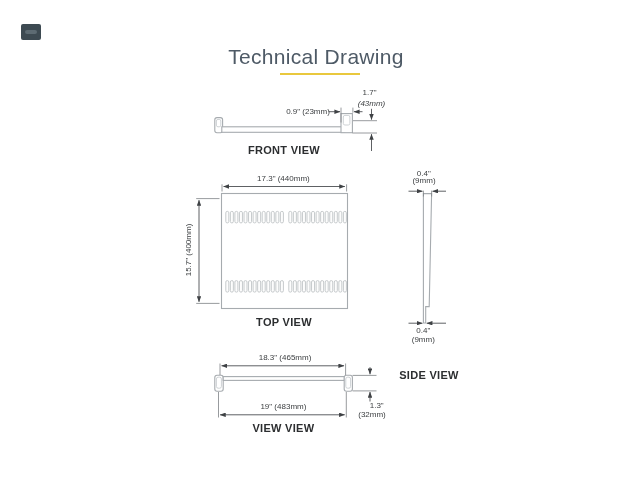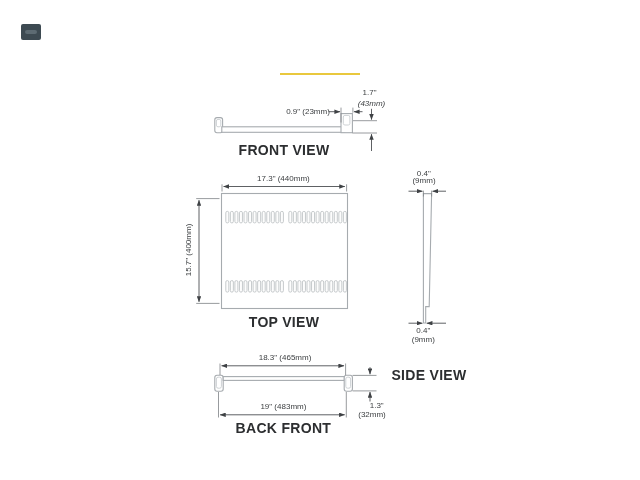--- a/index.html
+++ b/index.html
@@ -8,36 +8,37 @@
   #linework{position:absolute;left:0;top:0;width:640px;height:480px;}
   .shape{fill:#ffffff;stroke:var(--line,#a6abaf);stroke-width:1.1;}
   .inner{fill:none;stroke:#ced2d5;stroke-width:1;}
   .dimline{stroke:var(--dim_line,#4c4f52);stroke-width:0.9;fill:none;}
   .ext{stroke:#7d8185;stroke-width:0.8;fill:none;}
   .vent{fill:#fdfdfd;stroke:#c6cacc;stroke-width:1;}
   #ah path{fill:#3f4245;}
   .txt{position:absolute;white-space:nowrap;transform:translate(-50%,-50%);}
   .dim{font-size:8px;line-height:1.1;color:var(--dim_text,#3b3e40);}
   .rot{transform:translate(-50%,-50%) rotate(-90deg);}
-  .viewlabel{font-size:14px;font-weight:600;letter-spacing:.3px;color:var(--label_text,#2c2e30);}
+  .viewlabel{font-size:11px;font-weight:600;letter-spacing:.3px;color:var(--label_text,#2c2e30);}
   .pagetitle{font-size:21px;font-weight:300;letter-spacing:.3px;color:var(--title_text,#4e5a66);}
   .underline{position:absolute;left:280px;top:73px;width:80px;height:2px;
              background:var(--accent,#e9c83d);}
   .logo{position:absolute;left:21px;top:24px;width:20px;height:16px;border-radius:2px;
         background:#3d4a52;}
   .logo::after{content:"";position:absolute;left:4px;top:6px;width:12px;height:4px;
         border-radius:2px;background:#5d6b73;}
 </style>
 </head>
 <body>
 
 <div id="canvas">
 
   <div class="logo"></div>
 
+  <div class="txt pagetitle" style="left:316px;top:57px;">Technical Drawing</div>
   <div class="underline"></div>
 
   <svg id="linework" viewBox="0 0 640 480" xmlns="http://www.w3.org/2000/svg">
     <defs>
       <marker id="ah" viewBox="0 0 8 6" refX="7.5" refY="3" markerWidth="7" markerHeight="5" orient="auto-start-reverse">
           <path d="M0,0 L8,3 L0,6 Z"></path>
         </marker>
     </defs>
 
     <g>
@@ -155,15 +156,15 @@
   <div class="txt dim" style="left:423.8px;top:173.5px;">0.4"</div>
   <div class="txt dim" style="left:424px;top:181.3px;">(9mm)</div>
   <div class="txt dim" style="left:423.3px;top:330.8px;">0.4"</div>
   <div class="txt dim" style="left:423.3px;top:339.7px;">(9mm)</div>
   <div class="txt viewlabel" style="left:429px;top:375px;">SIDE VIEW</div>
 
   <div class="txt dim" style="left:285px;top:358px;">18.3" (465mm)</div>
   <div class="txt dim" style="left:283.4px;top:406.7px;">19" (483mm)</div>
   <div class="txt dim" style="left:376.7px;top:405.8px;">1.3"</div>
   <div class="txt dim" style="left:372px;top:414.8px;">(32mm)</div>
-  <div class="txt viewlabel" style="left:283.4px;top:428.3px;">BACK FRONT</div>
+  <div class="txt viewlabel" style="left:283.4px;top:428.3px;">VIEW VIEW</div>
 
 </div>
 
 </body></html>

